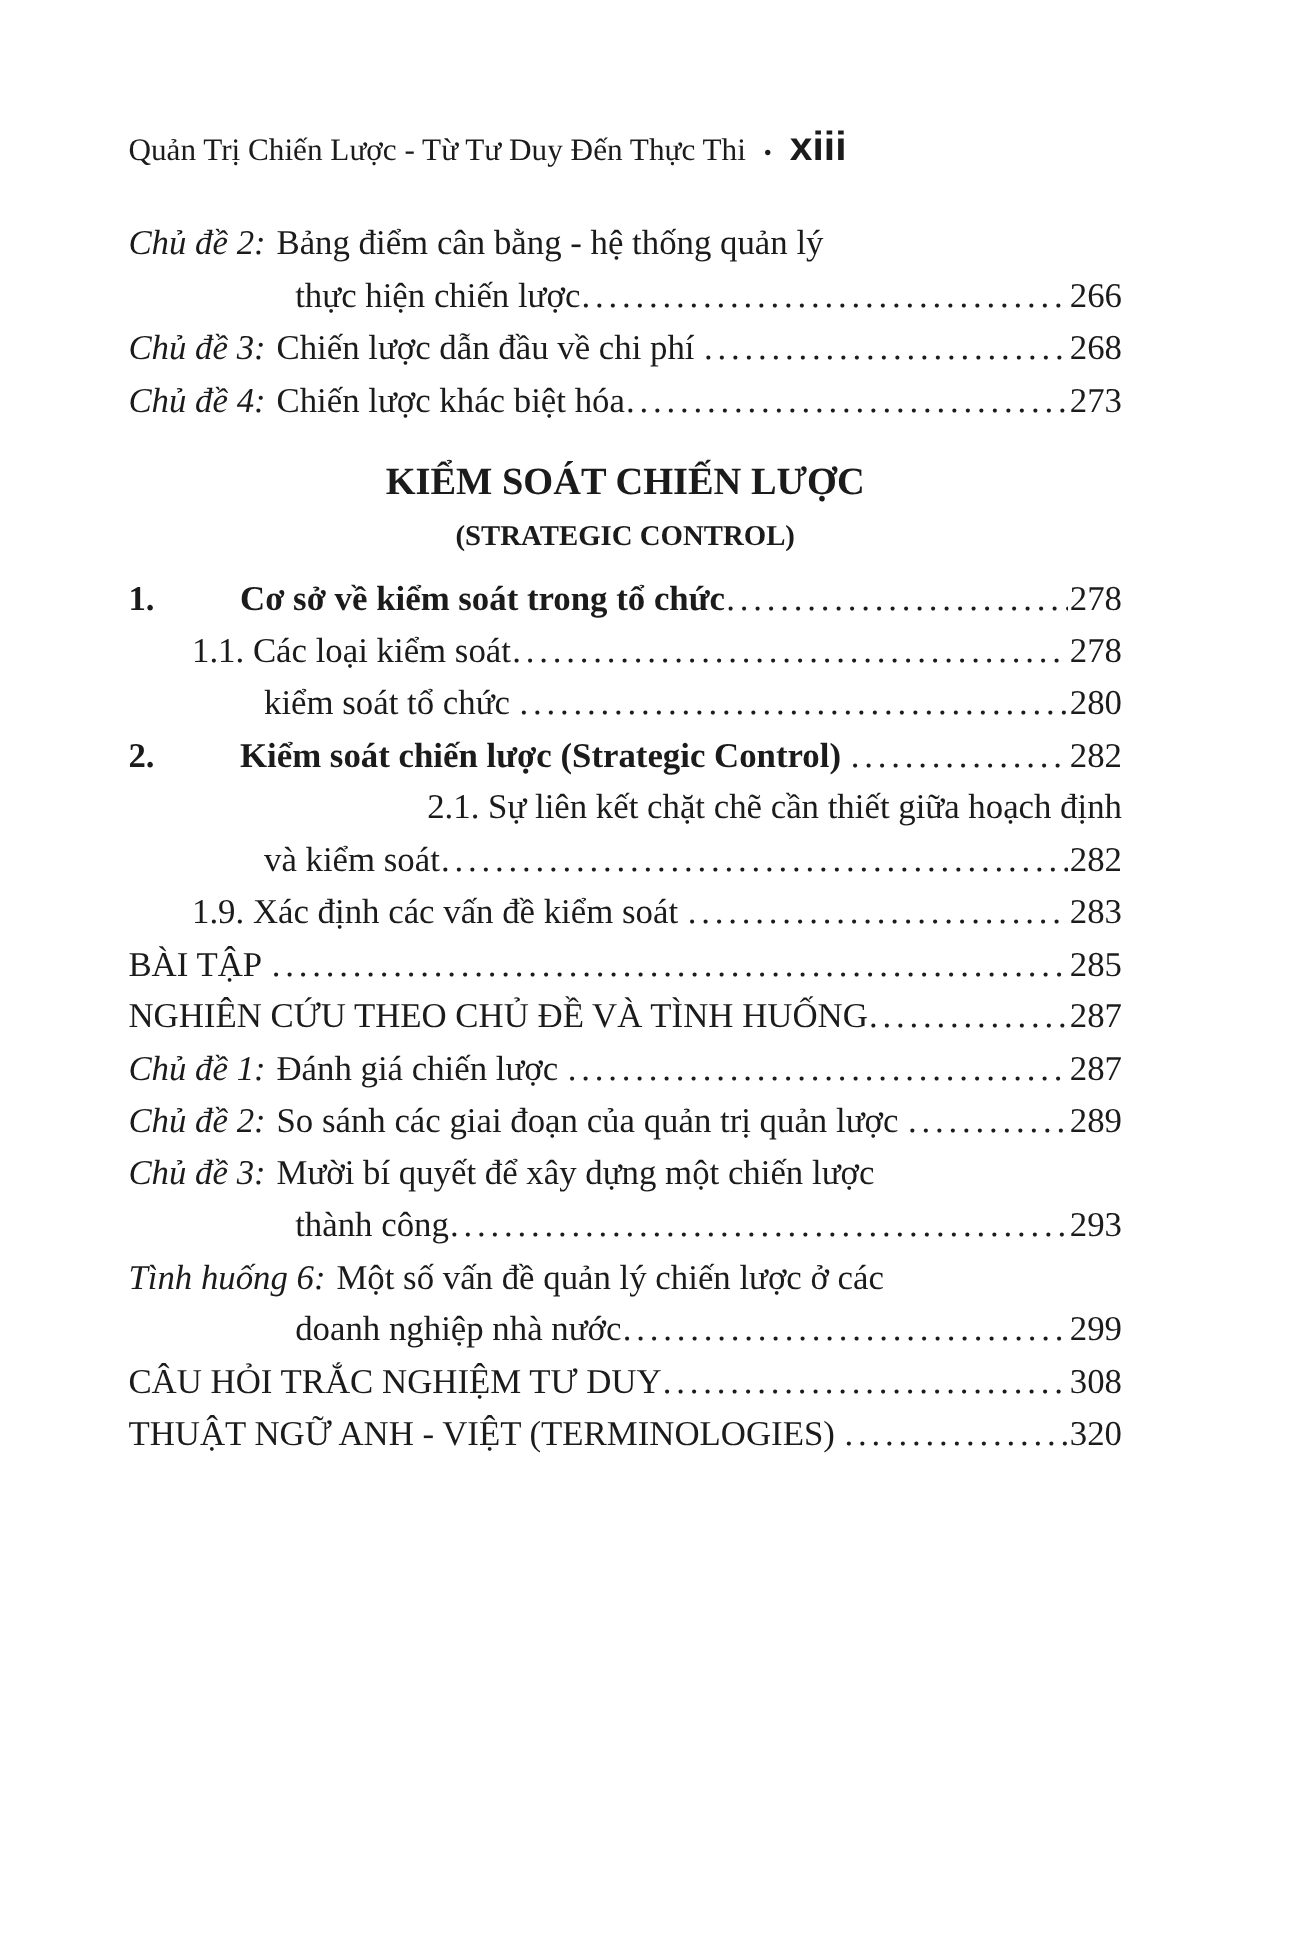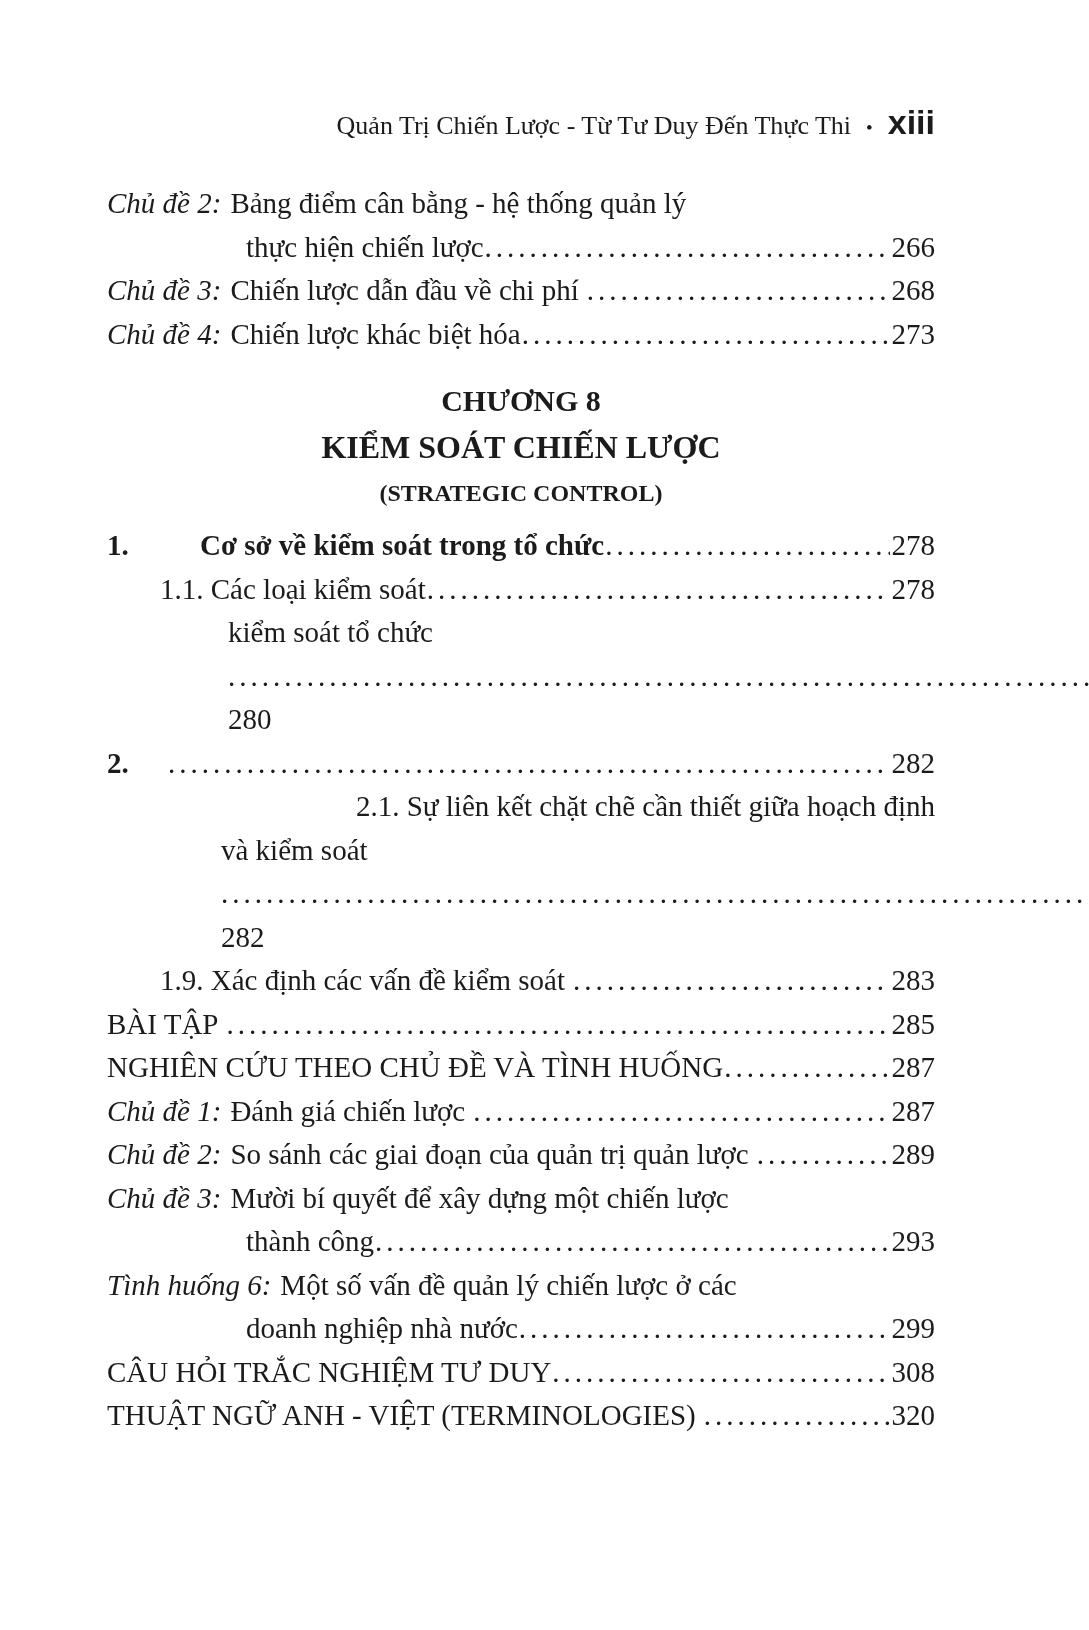--- a/index.html
+++ b/index.html
@@ -8,34 +8,34 @@
     width:1089px;height:1630px;
     background:#ffffff;
     overflow:hidden;
     font-family:"Liberation Serif", serif;
     color:#1b1b1b;
     font-size:29px;
   }
   
   .header{
     position:absolute;top:104px;left:107px;width:828px;
-    display:flex;justify-content:flex-end;align-items:baseline;
+    display:flex;justify-content:flex-start;align-items:baseline;
     font-size:26px;line-height:36px;white-space:nowrap;
   }
   .header .bullet{font-size:19px;margin:0 15px;}
   .header .roman{font-family:"Liberation Sans", sans-serif;font-weight:bold;font-size:34px;}
   
   .content{position:absolute;left:107px;top:182px;width:828px;}
   .row{display:flex;align-items:baseline;line-height:43.5px;white-space:nowrap;}
   .row .lbl{font-style:italic;margin-right:9px;flex:0 0 auto;}
   .row .num{display:inline-block;width:53px;font-weight:bold;flex:0 0 auto;}
   .row .txt{flex:0 0 auto;}
   .bold .txt{font-weight:bold;margin-left:40px;}
   .ind1{padding-left:53px;justify-content:flex-end;}
-  .ind2{padding-left:113px;flex-direction:column;}
+  .ind2{padding-left:113px;}
   .ind3{padding-left:139px;}
   .dots{flex:1 1 auto;overflow:hidden;margin:0 1px;min-width:12px;}
   .dots::after{
     content:"..................................................................................................................................................";
     letter-spacing:4px;
   }
   .gap .dots{margin-left:8px;}
   .pg{flex:0 0 auto;margin-left:1px;}
   
   .chapter{margin:22px 0 8px;text-align:center;font-weight:bold;}
@@ -72,21 +72,20 @@
       <span class="pg">268</span>
     </div>
     <div class="row">
       <span class="lbl">Chủ đề 4:</span>
       <span class="txt">Chiến lược khác biệt hóa</span>
       <span class="dots"></span>
       <span class="pg">273</span>
     </div>
 
     <div class="chapter">
-      <div class="l1">CHƯƠNG 8</div>
       <div class="l2">KIỂM SOÁT CHIẾN LƯỢC</div>
       <div class="l3">(STRATEGIC CONTROL)</div>
     </div>
 
     <div class="row bold">
       <span class="num">1.</span>
       <span class="txt">Cơ sở về kiểm soát trong tổ chức</span>
       <span class="dots"></span>
       <span class="pg">278</span>
     </div>
@@ -95,20 +94,21 @@
       <span class="dots"></span>
       <span class="pg">278</span>
     </div>
     <div class="row ind2 gap">
       <span class="txt">kiểm soát tổ chức</span>
       <span class="dots"></span>
       <span class="pg">280</span>
     </div>
     <div class="row bold gap">
       <span class="num">2.</span>
+      <span class="txt">Kiểm soát chiến lược (Strategic Control)</span>
       <span class="dots"></span>
       <span class="pg">282</span>
     </div>
     <div class="row ind1">
       <span class="txt">2.1. Sự liên kết chặt chẽ cần thiết giữa hoạch định</span>
     </div>
     <div class="row ind2">
       <span class="txt">và kiểm soát</span>
       <span class="dots"></span>
       <span class="pg">282</span>

